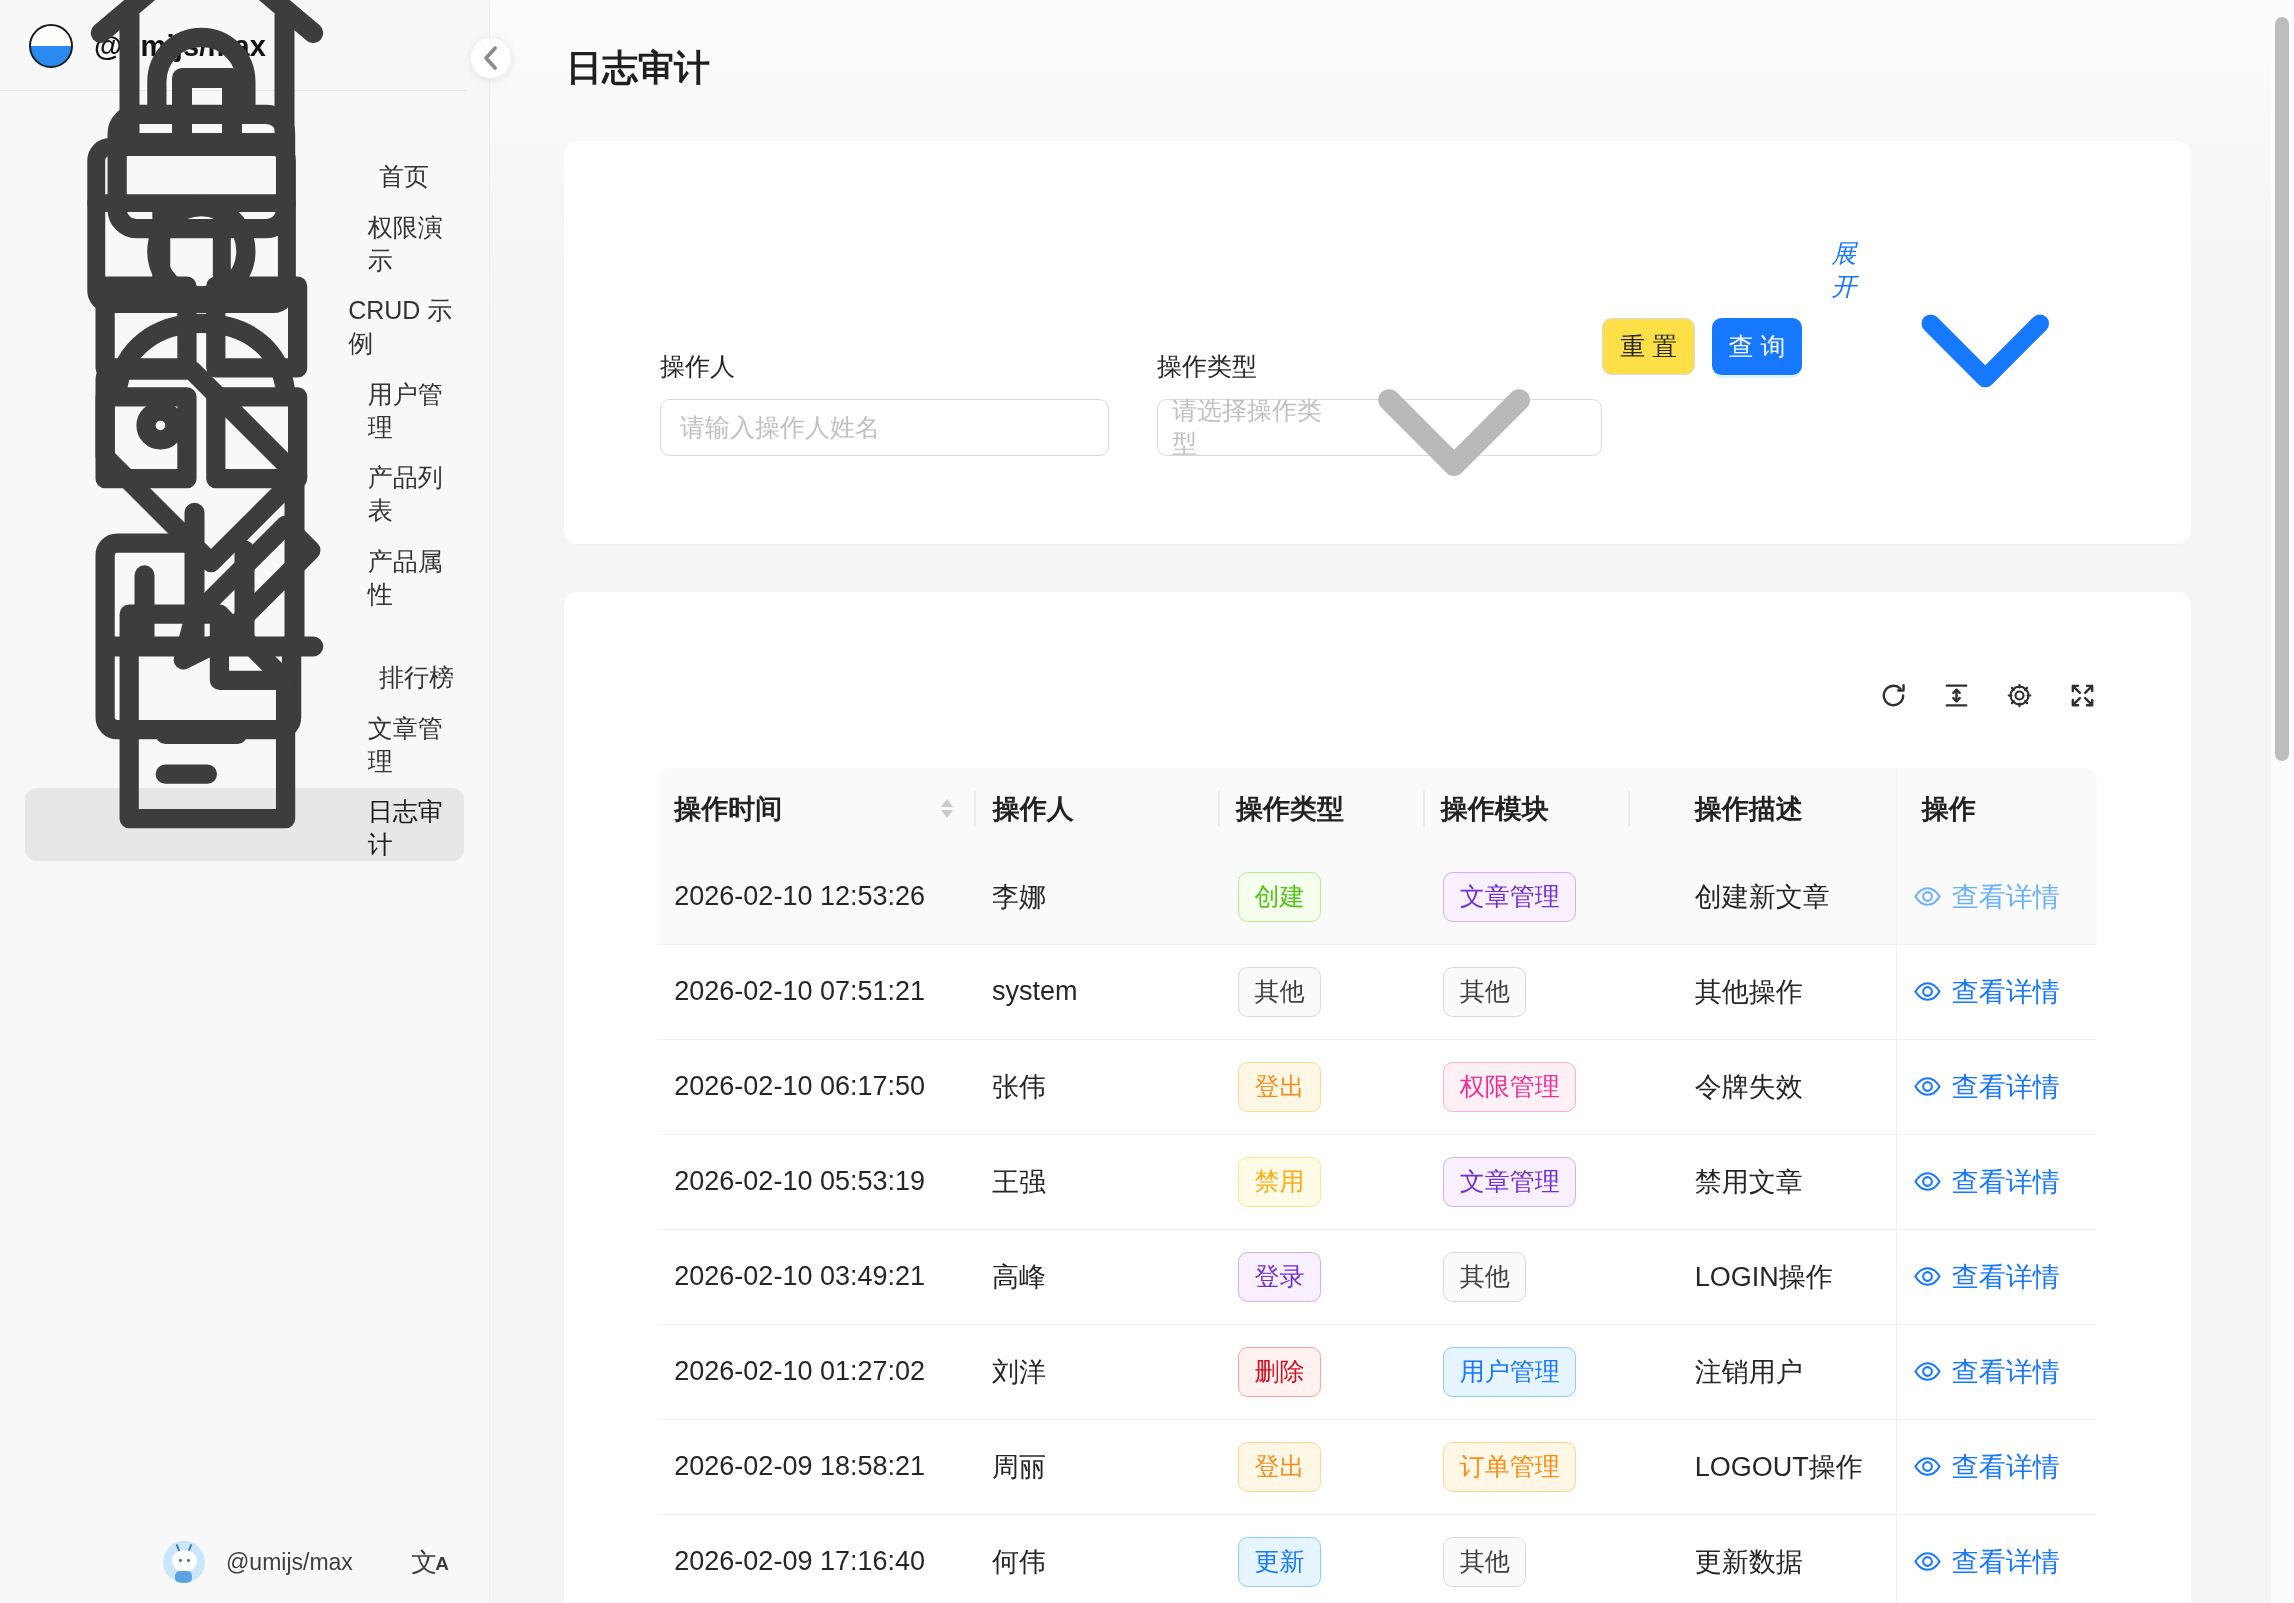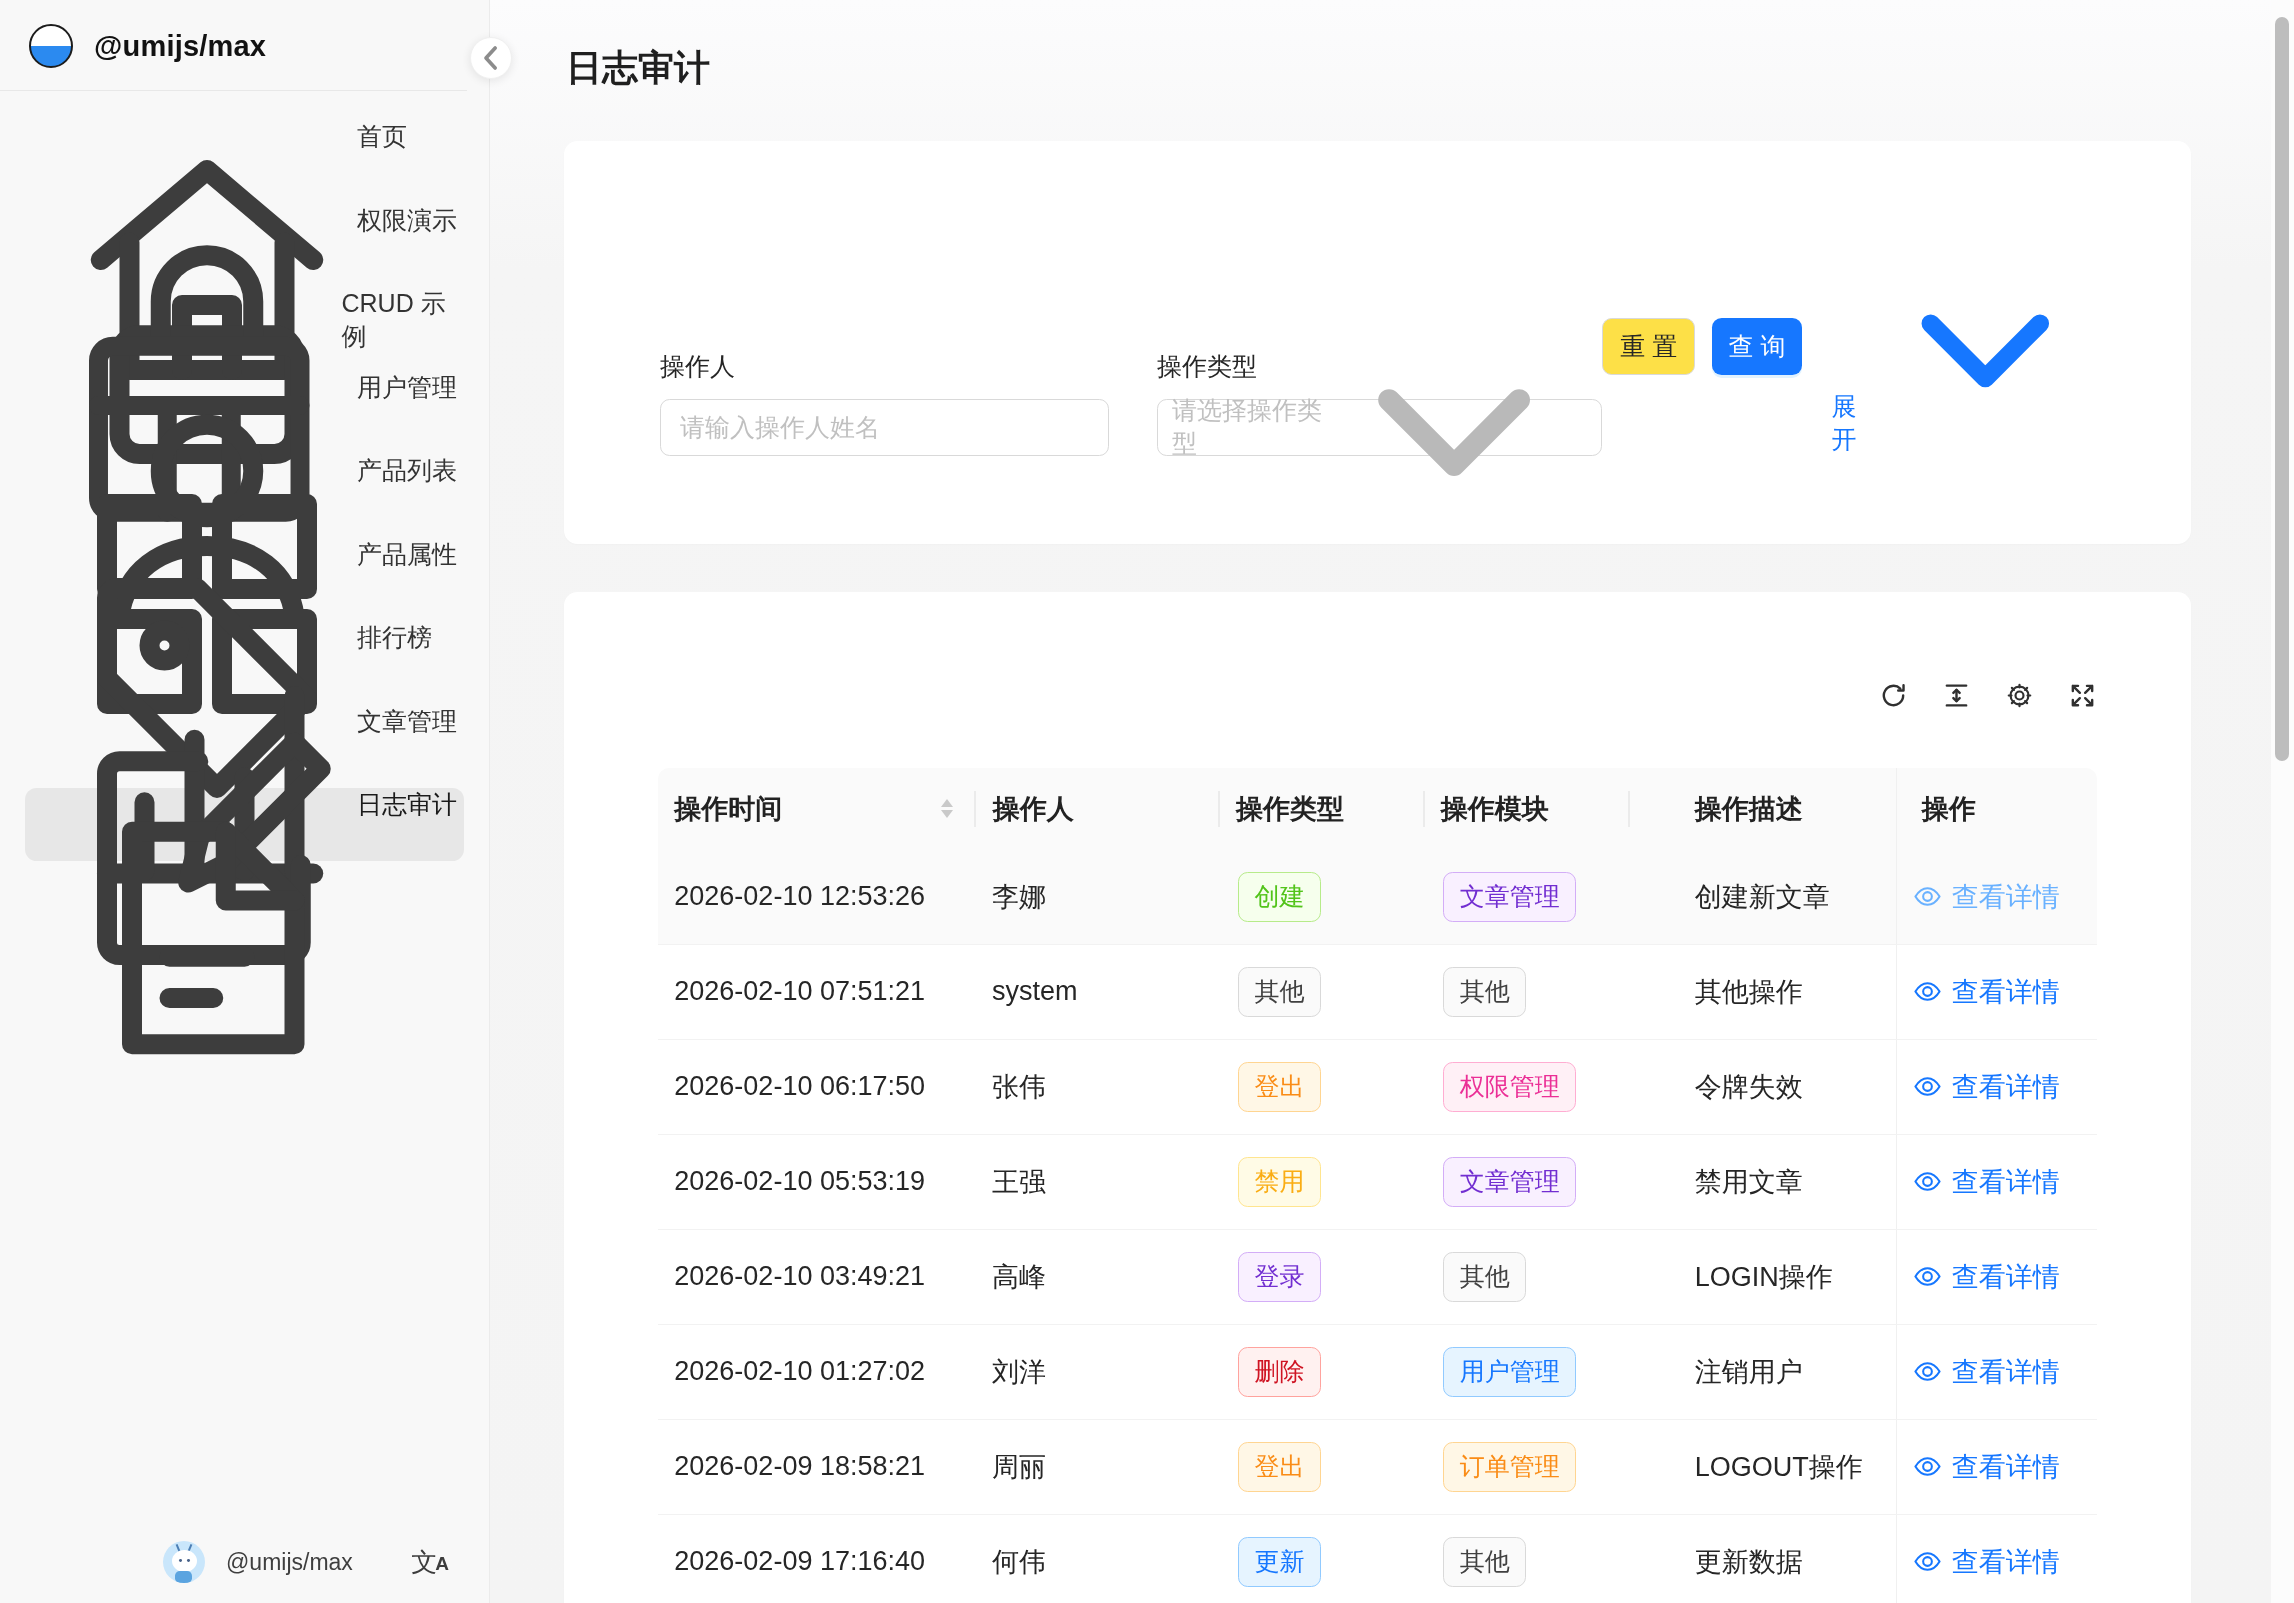--- a/index.html
+++ b/index.html
@@ -6,21 +6,21 @@
   body{width:2294px;height:1604px;overflow:hidden;font-family:"Liberation Sans","DejaVu Sans",sans-serif;background:#f4f4f4;}
   .app{position:relative;width:2294px;height:1604px;overflow:hidden;background:linear-gradient(180deg,#fcfcfd 0px,#f5f5f5 268px,#f4f4f4 100%);}
 
   
   aside{position:absolute;left:0;top:0;bottom:0;width:490px;background:#f8f8f8;border-right:1px solid #ebebeb;box-sizing:border-box;}
   .logo-row{display:flex;align-items:center;gap:21px;padding:24px 0 22px 29px;}
   .logo-bowl{width:44px;height:44px;border-radius:50%;border:2.9px solid #1c1c1c;background:linear-gradient(180deg,#ffffff 0 50%,#2b8af0 50% 100%);box-sizing:border-box;flex:none;}
   .logo-text{font-size:29px;font-weight:700;color:#121212;letter-spacing:0.2px;}
   .side-divider{height:1px;background:#e8e8e8;margin:0 22px 0 0;}
   .menu{padding:29px 25px 0 25px;}
-  .menu-item{display:flex;align-items:flex-start;height:73px;margin-bottom:10.5px;border-radius:11.5px;padding-left:32px;font-size:25px;color:#333;cursor:pointer;}
+  .menu-item{display:flex;align-items:flex-end;gap:22px;height:73px;margin-bottom:10.5px;border-radius:11.5px;padding-left:32px;font-size:25px;color:#333;cursor:pointer;}
   .menu-item.selected{background:rgba(0,0,0,0.066);color:#1b1b1b;}
   .micon{color:#3d3d3d;display:flex;}
   .micon svg{width:26px;height:26px;display:block;}
   .side-footer{position:absolute;bottom:21px;left:0;width:100%;display:flex;align-items:center;}
   .avatar{width:42px;height:42px;border-radius:50%;background:#c9e6fb;position:relative;overflow:hidden;margin-left:163px;flex:none;display:block;}
   .avatar .a1{position:absolute;left:14.3px;top:2.9px;width:1.9px;height:7.6px;background:#4c7fb5;transform:rotate(-22deg);}
   .avatar .a2{position:absolute;right:14.3px;top:2.9px;width:1.9px;height:7.6px;background:#4c7fb5;transform:rotate(22deg);}
   .avatar .head{position:absolute;left:8.6px;top:8.6px;width:25px;height:22px;border-radius:50%;background:#fff;}
   .avatar .e1,.avatar .e2{position:absolute;top:18px;width:2.9px;height:2.9px;border-radius:50%;background:#48628a;}
   .avatar .e1{left:16.3px;} .avatar .e2{left:24px;}
@@ -43,21 +43,21 @@
   .f-input{height:57px;width:449px;border:1.4px solid #d9d9d9;border-radius:9.6px;padding:0 19px;font-size:25px;color:#262626;background:#fff;outline:none;box-sizing:border-box;font-family:inherit;}
   .f-input::placeholder{color:#c0c0c0;}
   .f-select{width:445px;height:57px;border:1.4px solid #d9d9d9;border-radius:9.6px;background:#fff;display:flex;align-items:center;justify-content:space-between;padding:0 17px 0 14px;box-sizing:border-box;cursor:pointer;}
   .sel-text{color:#c0c0c0;font-size:25px;}
   .sel-caret{color:#b9b9b9;display:flex;}
   .sel-caret svg{width:21px;height:21px;}
   .filter-actions{margin-left:auto;display:flex;align-items:center;}
   .btn{height:57px;border-radius:9.6px;font-size:25px;display:flex;align-items:center;justify-content:center;box-sizing:border-box;cursor:pointer;font-family:inherit;white-space:pre;}
   .btn-reset{width:122px;background:#fde047;border:1.4px solid #d9d9d9;color:#262626;}
   .btn-query{width:119px;background:#1677ff;border:none;color:#fff;margin-left:16.3px;box-shadow:0 2.9px 0 rgba(5,145,255,0.12);}
-  .expand-link{margin-left:29px;color:#1677ff;font-size:25px;display:flex;align-items:flex-end;gap:8.6px;cursor:pointer;text-decoration:none;}
+  .expand-link{margin-left:29px;color:#1677ff;font-size:25px;display:flex;align-items:flex-start;gap:8.6px;cursor:pointer;text-decoration:none;font-style:italic;}
   .expand-caret{display:flex;color:#1677ff;}
   .expand-caret svg{width:19px;height:19px;}
 
   
   .table-card{background:#fff;border-radius:13.4px;margin-top:48px;padding:0 94px;height:1243px;box-sizing:border-box;box-shadow:0 1px 1.9px rgba(0,0,0,0.02);}
   .toolbar{height:176px;display:flex;align-items:center;justify-content:flex-end;padding-top:32.5px;box-sizing:border-box;gap:34px;}
   .tb-btn{background:none;border:none;padding:0;width:29px;height:29px;cursor:pointer;color:#303030;}
   .tb-btn svg{width:28px;height:28px;display:block;}
 
   .thead{display:flex;background:#fafafa;height:82px;border-radius:11.5px 11.5px 0 0;}

